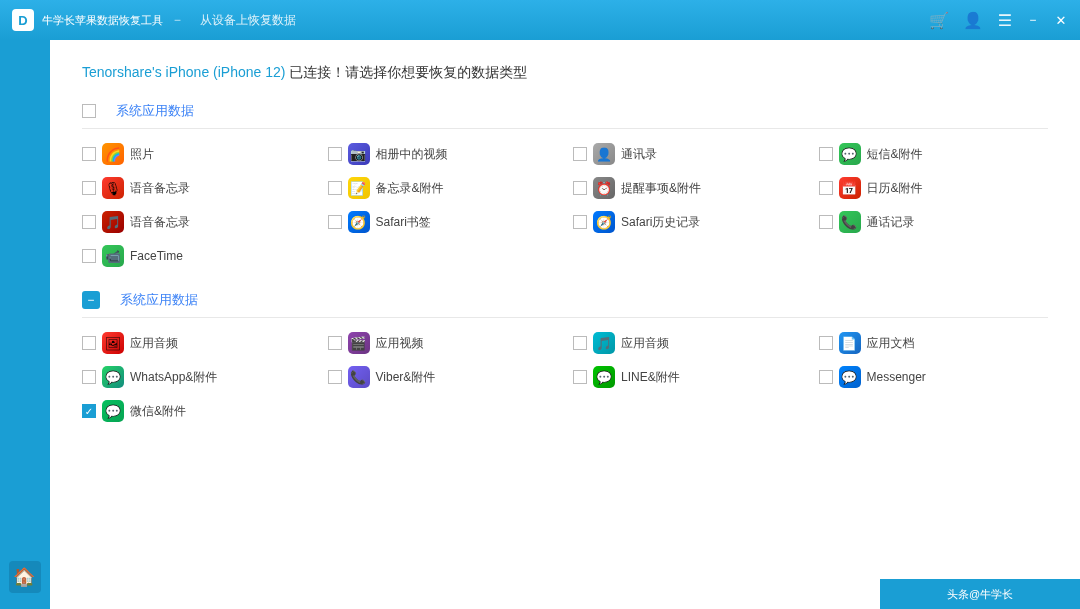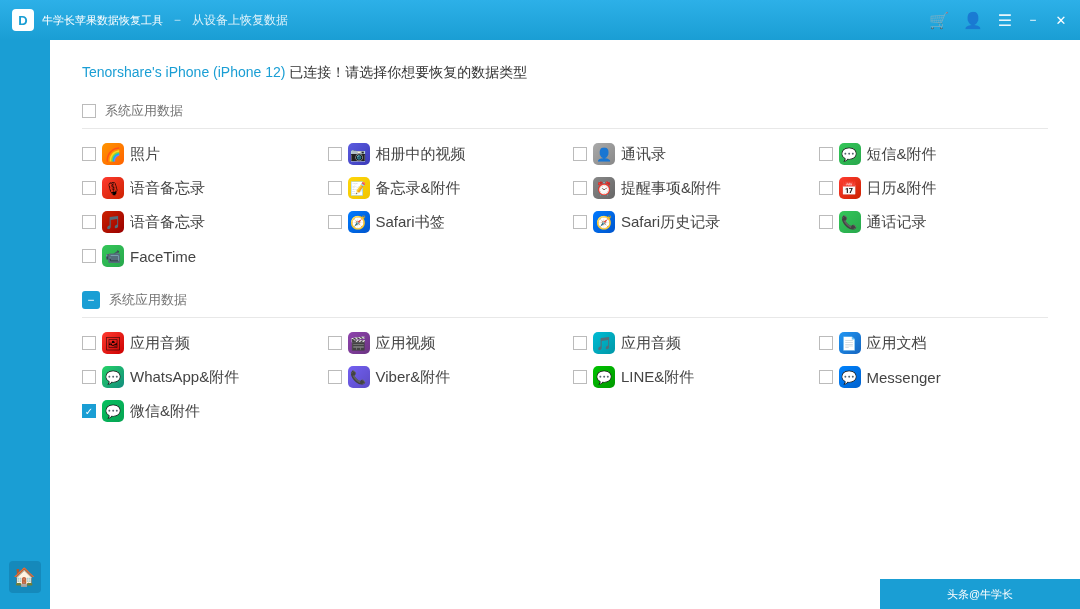--- a/index.html
+++ b/index.html
@@ -39,20 +39,21 @@
       font-size: 11px;
       color: white;
     }
     .title-bar-sep {
       margin: 0 8px;
       color: rgba(255,255,255,0.7);
     }
     .title-bar-subtitle {
       font-size: 12px;
       color: rgba(255,255,255,0.85);
+      margin-left: 8px;
     }
     .title-bar-actions {
       margin-left: auto;
       display: flex;
       align-items: center;
       gap: 14px;
     }
     .title-bar-icon {
       color: white;
       font-size: 16px;
@@ -123,22 +124,22 @@
     }
     .section-header {
       display: flex;
       align-items: center;
       margin-bottom: 14px;
       padding-bottom: 8px;
       border-bottom: 1px solid #e8e8e8;
     }
     .section-title {
       font-size: 13px;
-      color: #737373;
-      margin-left: 9px;
+      color: #3b82f6;
+      margin-left: 20px;
     }
     .section-checkbox {
       width: 14px;
       height: 14px;
       border: 1px solid #bbb;
       background: white;
       cursor: pointer;
       appearance: none;
       -webkit-appearance: none;
       flex-shrink: 0;
@@ -197,21 +198,21 @@
       width: 22px;
       height: 22px;
       border-radius: 5px;
       flex-shrink: 0;
       display: flex;
       align-items: center;
       justify-content: center;
       font-size: 13px;
     }
     .item-label {
-      font-size: 15px;
+      font-size: 12px;
       color: #444;
       white-space: nowrap;
       text-align: right;
     }
 
     
     .bottom-bar {
       position: absolute;
       bottom: 0;
       right: 0;

